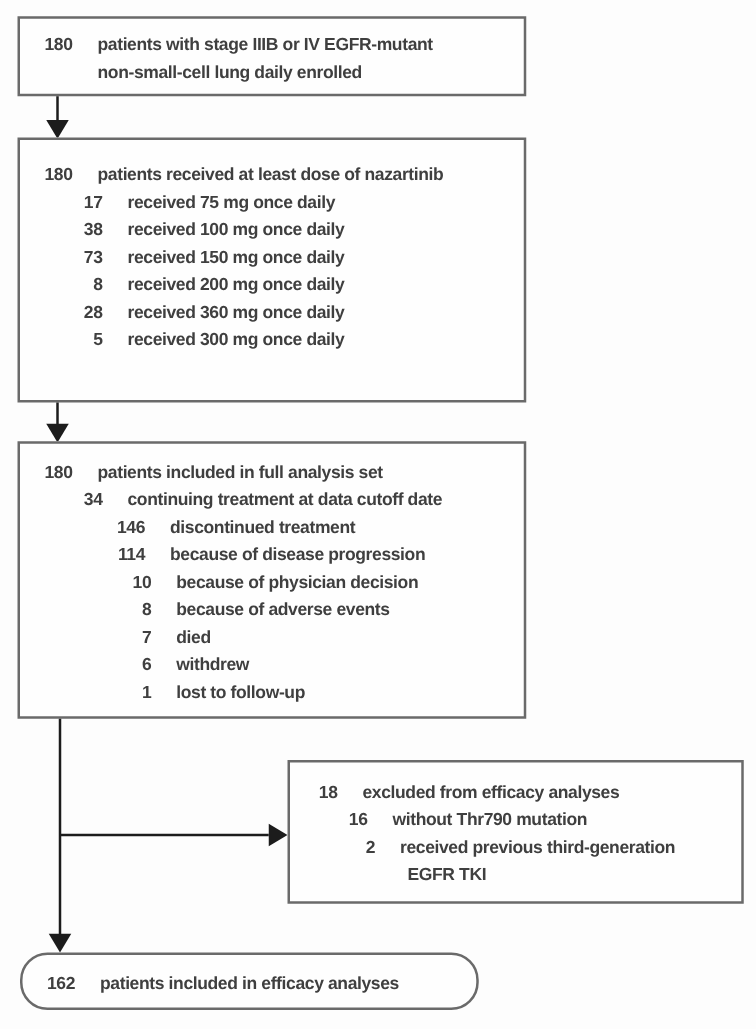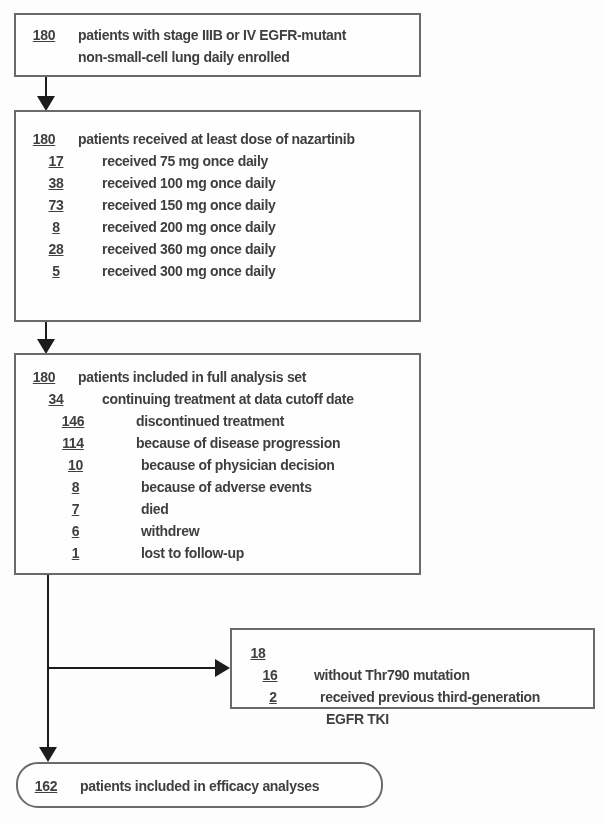--- a/index.html
+++ b/index.html
@@ -19,41 +19,41 @@
     color: var(--text, #3f3f3f);
     overflow: hidden;
   }
   .box {
     position: absolute;
     box-sizing: border-box;
     border: 2px solid var(--border, #6a6a6a);
     background: #fefefe;
   }
   .line { display: flex; line-height: 22px; }
-  .num  { flex: 0 0 auto; text-align: center; white-space: pre; text-decoration: underline; }
+  .num  { flex: 0 0 auto; text-align: right; white-space: pre; }
   .txt  { margin-left: 20px; white-space: nowrap; }
 
   
   .lvl-0  .num { width: 28px; }
   .lvl-c0 .num { width: 28px; }
   .lvl-1  .num { width: 52px; }
   .lvl-2  .num { width: 86px; }
   .lvl-3  .num { width: 91px; }
 
   
   .box-excluded .lvl-0  .num { width: 24px; }
   .box-excluded .lvl-1  .num { width: 48px; }
   .box-excluded .lvl-2  .num { width: 54px; }
   .box-excluded .lvl-c2 .num { width: 60px; }
 
   
   .box-enrolled      { left: 14px;  top: 13px;  width: 407px; height: 64px;  padding: 9px 10px 0 14px; }
   .box-treatment     { left: 14px;  top: 110px; width: 407px; height: 212px; padding: 16px 10px 0 14px; }
   .box-full-analysis { left: 14px;  top: 353px; width: 407px; height: 222px; padding: 11px 10px 0 14px; }
-  .box-excluded      { left: 230px; top: 628px; width: 365px; height: 81px; padding: 12px 10px 0 14px; }
+  .box-excluded      { left: 230px; top: 608px; width: 365px; height: 115px; padding: 12px 10px 0 14px; }
   .box-efficacy      { left: 16px;  top: 762px; width: 367px; height: 46px;  padding: 11px 10px 0 14px; border-radius: 22px; }
 
   
   .vline, .hline { position: absolute; background: var(--arrow, #1c1c1c); }
   .head-down {
     position: absolute; width: 0; height: 0;
     border-left: 9px solid transparent;
     border-right: 9px solid transparent;
     border-top: 15px solid var(--arrow, #1c1c1c);
   }
@@ -166,20 +166,21 @@
 
   <div class="vline arr3-line"></div>
   <div class="head-down arr3-head"></div>
 
   <div class="hline branch-line"></div>
   <div class="head-right branch-head"></div>
 
   <div class="box box-excluded">
       <div class="line lvl-0">
         <span class="num">18</span>
+        <span class="txt">excluded from efficacy analyses</span>
       </div>
       <div class="line lvl-1">
         <span class="num">16</span>
         <span class="txt">without Thr790 mutation</span>
       </div>
       <div class="line lvl-2">
         <span class="num">2</span>
         <span class="txt">received previous third-generation</span>
       </div>
       <div class="line lvl-c2">

